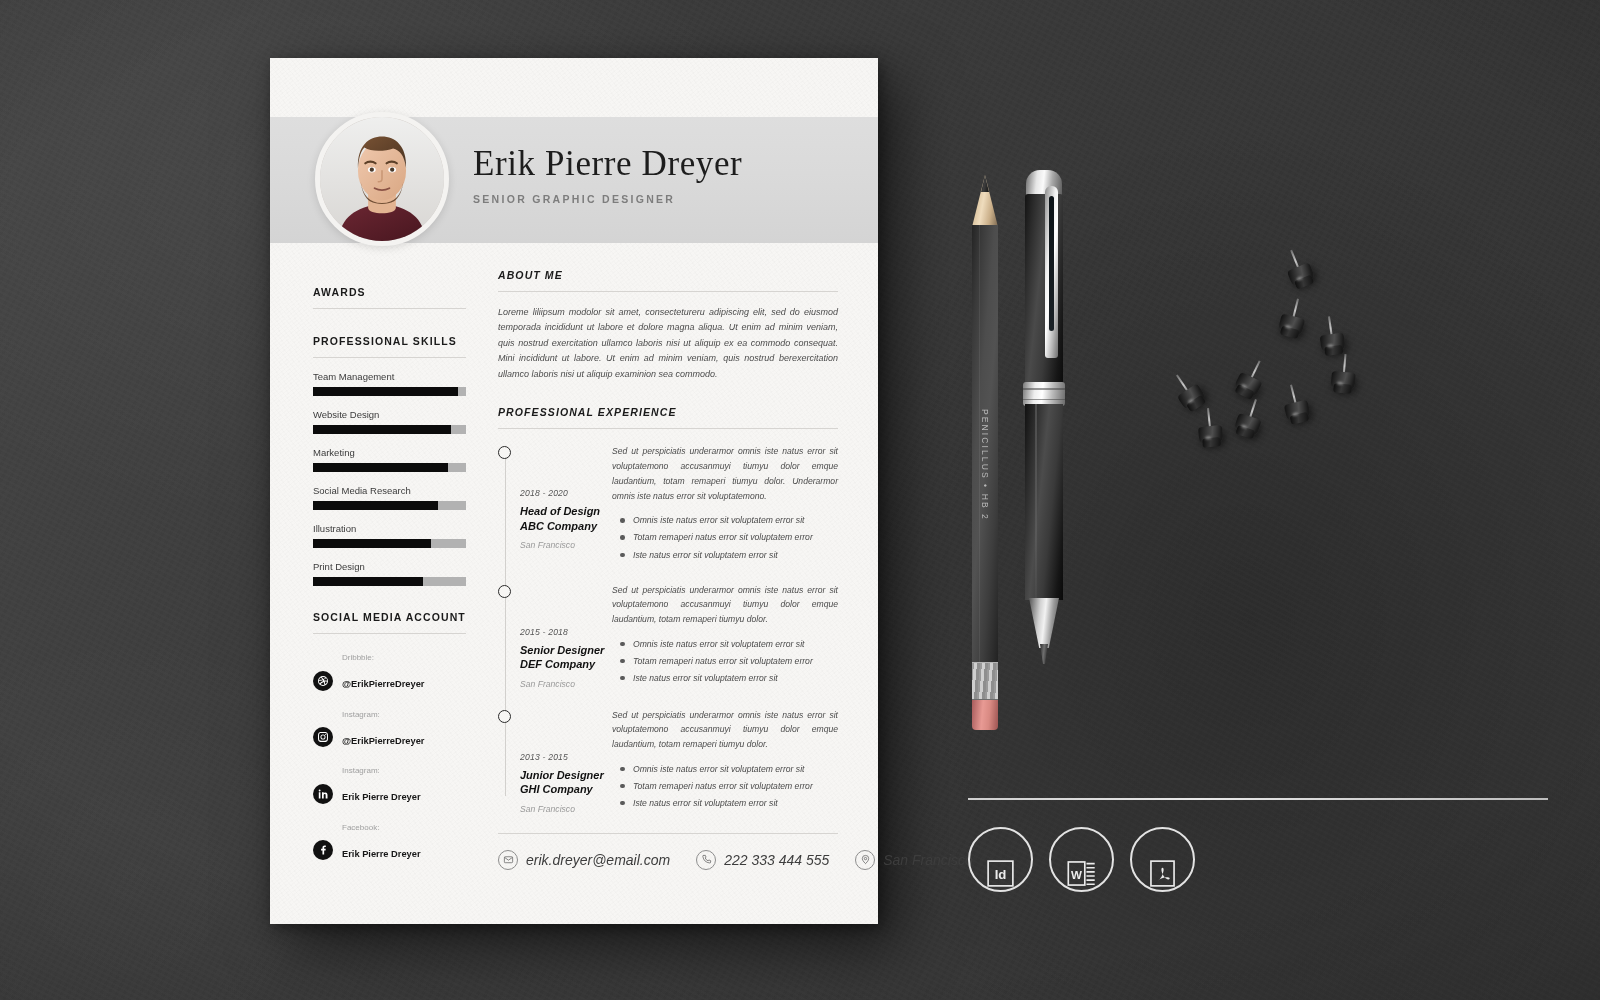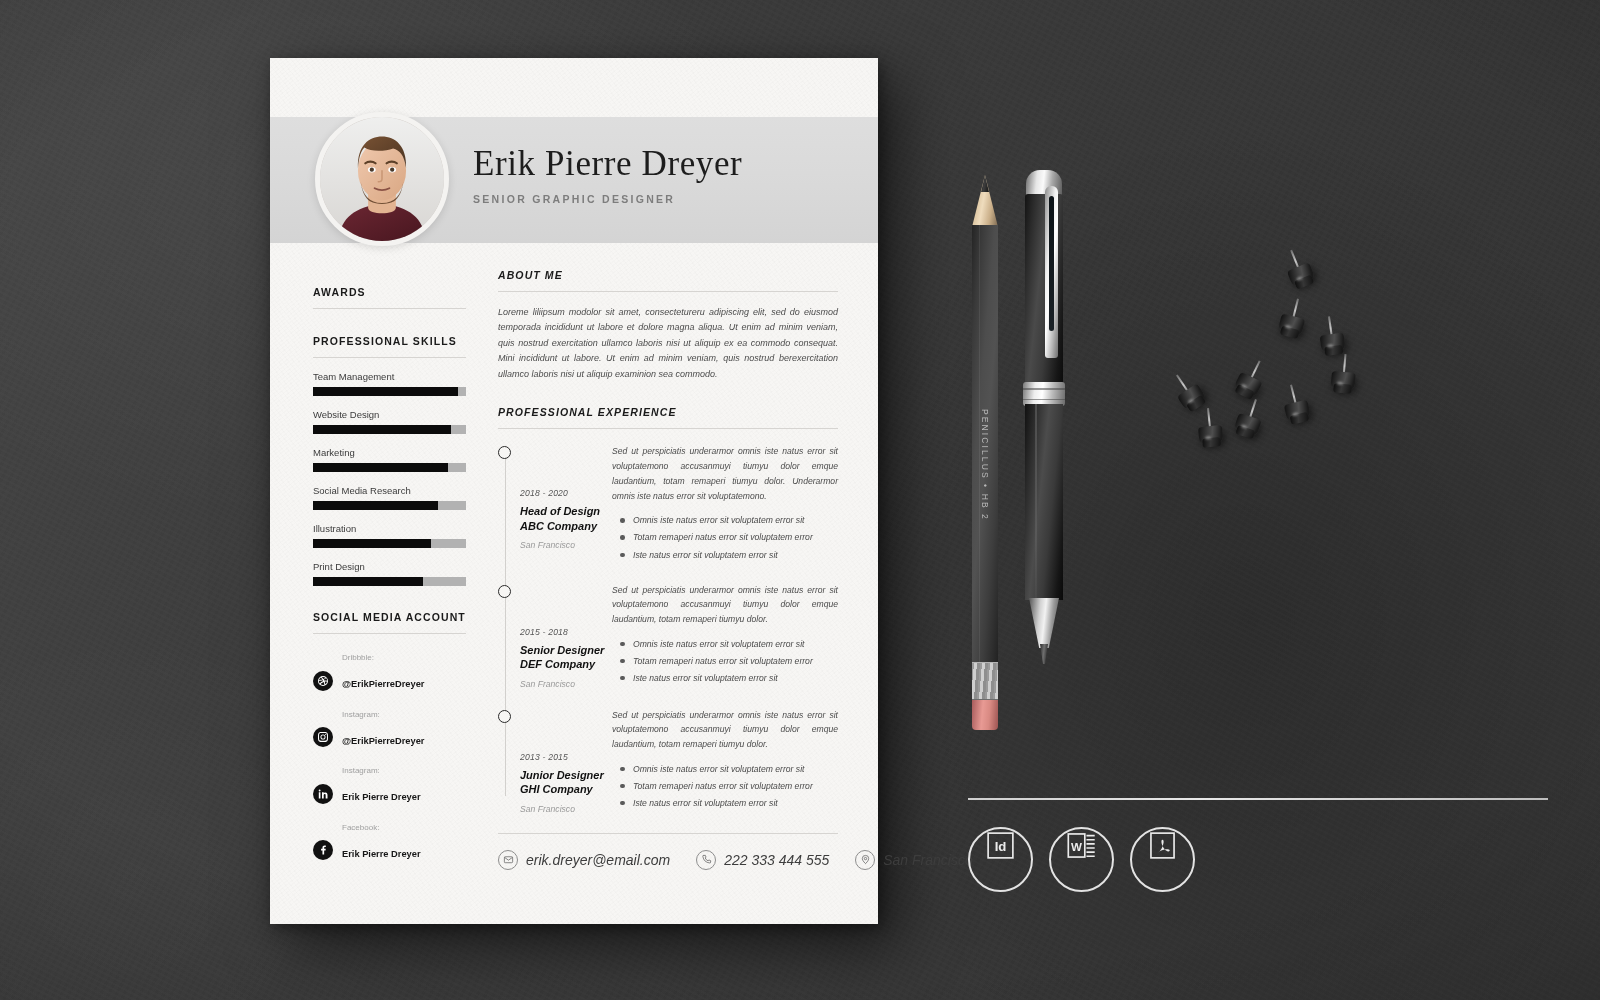--- a/index.html
+++ b/index.html
@@ -243,21 +243,21 @@
     position:absolute;left:9px;top:14px;width:6px;height:3px;border-radius:50%;
     background:rgba(255,255,255,.4);filter:blur(1px);
   }
 
   
   #divider{position:absolute;left:968px;top:798px;width:580px;height:2px;
     background:linear-gradient(90deg,#cfcfcf,#e8e8e8 40%,#bdbdbd);}
   .badges{position:absolute;left:968px;top:827px;display:flex;gap:16px;}
   .badge{
     width:65px;height:65px;border-radius:50%;border:2px solid #e3e3e3;
-    display:flex;align-items:flex-start;justify-content:center;
+    display:flex;align-items:flex-end;justify-content:center;
   }
   .badge svg{width:33px;height:33px;}
   .badge .bg-label{
     font-family:"Liberation Sans",sans-serif;font-weight:700;fill:#ececec;
   }
 </style>
 </head>
 <body>
 
 <div id="backdrop"></div>

